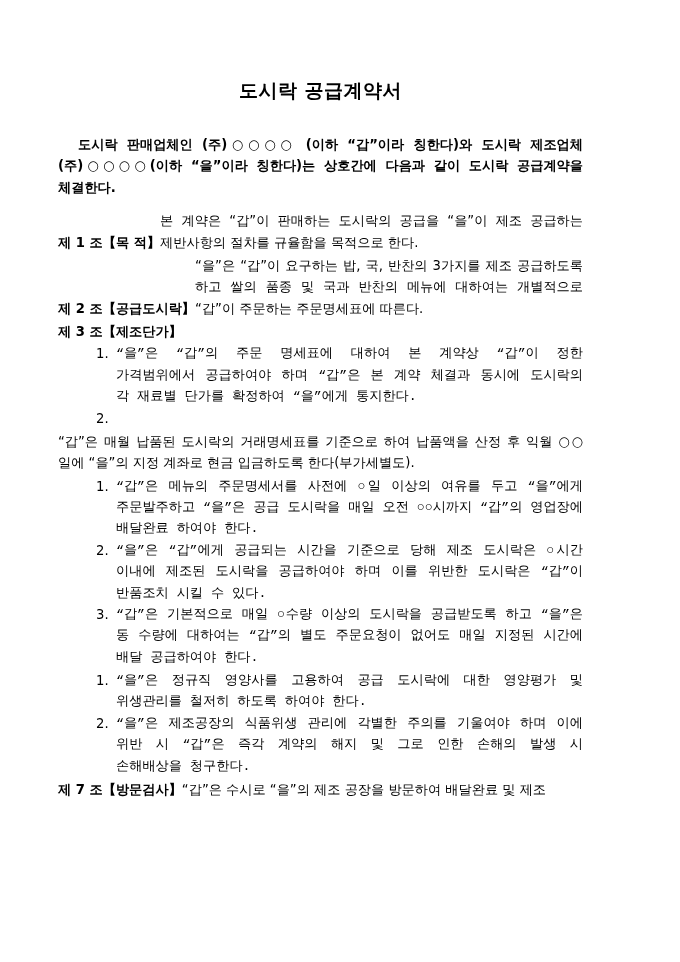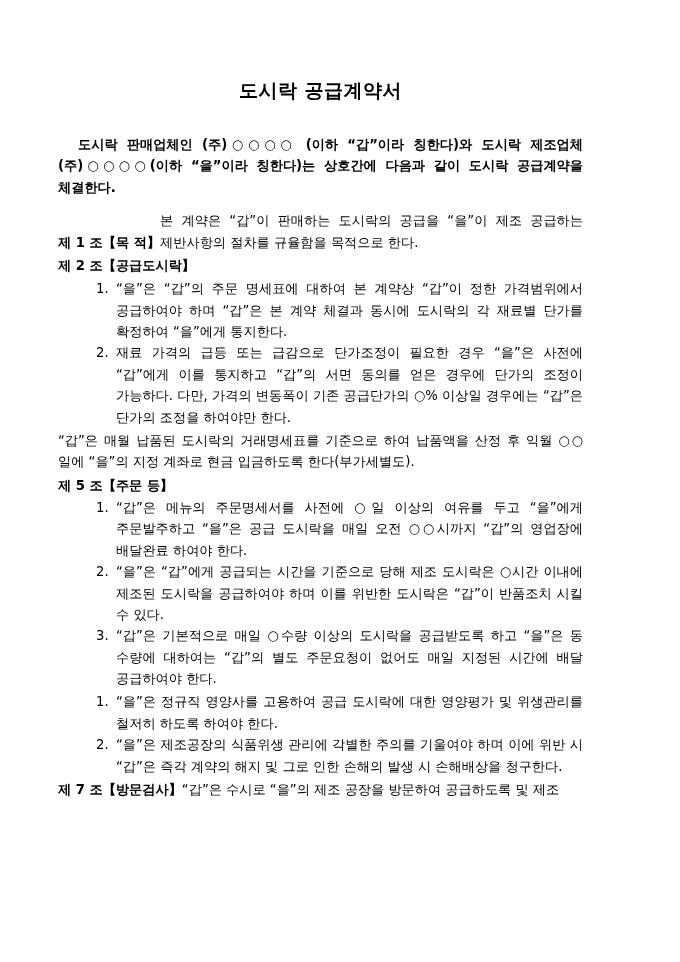--- a/index.html
+++ b/index.html
@@ -68,20 +68,21 @@
   }
   .sub-num {
     flex: 0 0 auto;
     width: 20px;
     text-align: left;
   }
   .sub-text {
     flex: 1 1 auto;
     text-align: justify;
     word-break: keep-all;
+    font-family: Liberation Mono, monospace;
   }
   .block {
     margin-bottom: 2px;
   }
 </style>
 </head>
 <body>
 
 <div class="page">
 
@@ -92,47 +93,47 @@
   <div class="block">
     <div class="article">
       <span class="article-label">제 1 조【목 적】</span>
       <span class="article-body">본 계약은 “갑”이 판매하는 도시락의 공급을 “을”이 제조 공급하는 제반사항의 절차를 규율함을 목적으로 한다.</span>
     </div>
   </div>
 
   <div class="block">
     <div class="article">
       <span class="article-label">제 2 조【공급도시락】</span>
+      <span class="article-body">“을”은 “갑”이 요구하는 밥, 국, 반찬의 3가지를 제조 공급하도록 하고 쌀의 품종 및 국과 반찬의 메뉴에 대하여는 개별적으로 “갑”이 주문하는 주문명세표에 따른다.</span>
     </div>
   </div>
 
   <div class="block">
+    <div class="article">
+      <span class="article-label">제 3 조【제조단가】</span>
+      <span class="article-body"></span>
+    </div>
     <ul class="sub-list">
       <li class="sub-item">
         <span class="sub-num">1.</span>
         <span class="sub-text">“을”은 “갑”의 주문 명세표에 대하여 본 계약상 “갑”이 정한 가격범위에서 공급하여야 하며 “갑”은 본 계약 체결과 동시에 도시락의 각 재료별 단가를 확정하여 “을”에게 통지한다.</span>
       </li>
       <li class="sub-item">
         <span class="sub-num">2.</span>
-        <span class="sub-text">재료 가격의 급등 또는 급감으로 단가조정이 필요한 경우 “을”은 사전에 “갑”에게 이를 통지하고 “갑”의 서면 동의를 얻은 경우에 단가의 조정이 가능하다. 다만, 가격의 변동폭이 기존 공급단가의 ○% 이상일 경우에는 “갑”은 단가의 조정을 하여야만 한다.</span>
       </li>
     </ul>
   </div>
 
   <div class="block">
     <div class="article">
       <span class="article-body">“갑”은 매월 납품된 도시락의 거래명세표를 기준으로 하여 납품액을 산정 후 익월 ○○일에 “을”의 지정 계좌로 현금 입금하도록 한다(부가세별도).</span>
     </div>
   </div>
 
   <div class="block">
-    <div class="article">
-      <span class="article-label">제 5 조【주문 등】</span>
-      <span class="article-body"></span>
-    </div>
     <ul class="sub-list">
       <li class="sub-item">
         <span class="sub-num">1.</span>
         <span class="sub-text">“갑”은 메뉴의 주문명세서를 사전에 ○일 이상의 여유를 두고 “을”에게 주문발주하고 “을”은 공급 도시락을 매일 오전 ○○시까지 “갑”의 영업장에 배달완료 하여야 한다.</span>
       </li>
       <li class="sub-item">
         <span class="sub-num">2.</span>
         <span class="sub-text">“을”은 “갑”에게 공급되는 시간을 기준으로 당해 제조 도시락은 ○시간 이내에 제조된 도시락을 공급하여야 하며 이를 위반한 도시락은 “갑”이 반품조치 시킬 수 있다.</span>
       </li>
       <li class="sub-item">
@@ -151,17 +152,17 @@
       <li class="sub-item">
         <span class="sub-num">2.</span>
         <span class="sub-text">“을”은 제조공장의 식품위생 관리에 각별한 주의를 기울여야 하며 이에 위반 시 “갑”은 즉각 계약의 해지 및 그로 인한 손해의 발생 시 손해배상을 청구한다.</span>
       </li>
     </ul>
   </div>
 
   <div class="block">
     <div class="article">
       <span class="article-label">제 7 조【방문검사】</span>
-      <span class="article-body">“갑”은 수시로 “을”의 제조 공장을 방문하여 공급하도록 및 제조</span>
+      <span class="article-body">“갑”은 수시로 “을”의 제조 공장을 방문하여 배달완료 및 제조</span>
     </div>
   </div>
 
 </div>
 
 </body></html>

